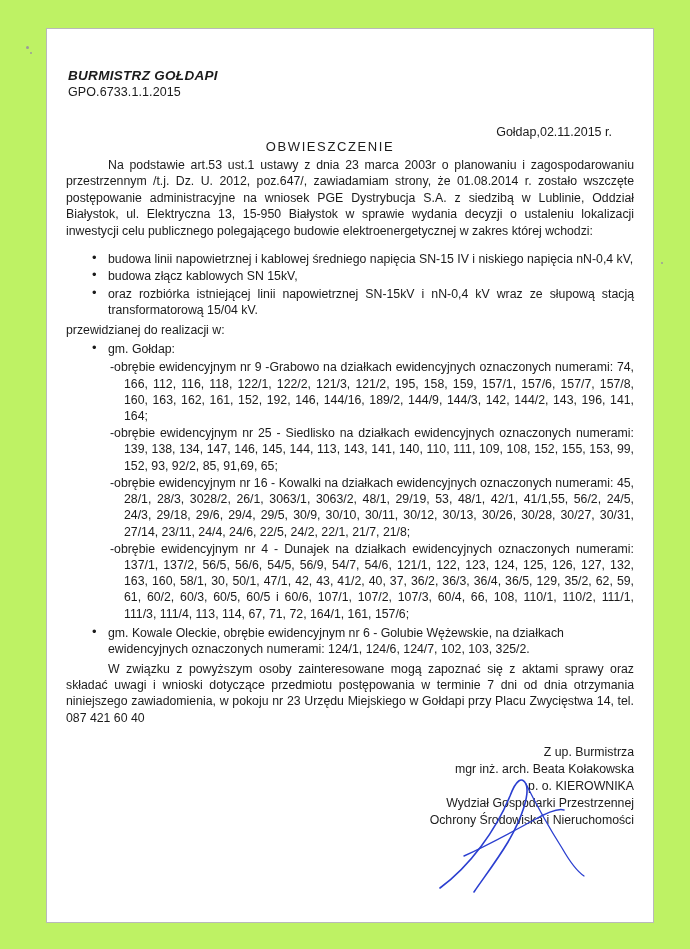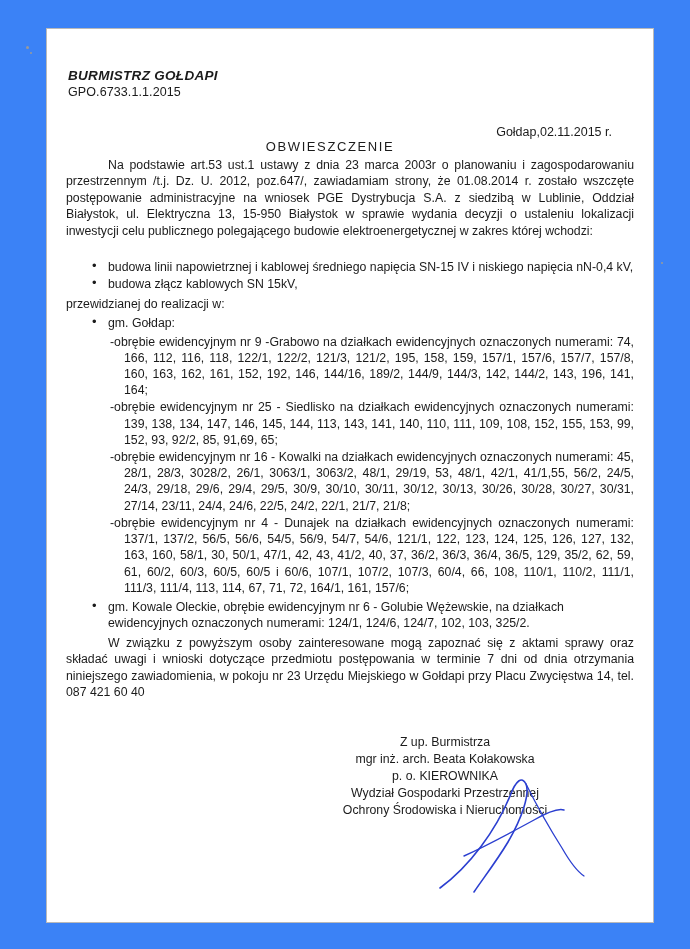--- a/index.html
+++ b/index.html
@@ -13,21 +13,21 @@
     font-family: "Liberation Sans", sans-serif;
     color: #1b1b1b;
     position: relative;
     overflow: hidden;
   }
   .page {
     position: absolute;
     left: 0; top: 0;
     width: 690px;
     height: 949px;
-    background: #3b82f6;
+    background: #bef264;
   }
   .scan-frame {
     position: absolute;
     left: 46px;
     top: 28px;
     width: 608px;
     height: 895px;
     border: 1px solid #b9b9b9;
     box-sizing: border-box;
     background: #ffffff;
@@ -71,21 +71,21 @@
     font-size: 12.3px;
     line-height: 16.4px;
     text-align: justify;
     margin-top: 3px;
   }
   .indent {
     text-indent: 42px;
   }
   ul.bullets {
     list-style: none;
-    margin: 20px 0 0 0;
+    margin: 12px 0 0 0;
     padding: 0;
   }
   ul.bullets > li {
     position: relative;
     padding-left: 42px;
     font-size: 12.3px;
     line-height: 16.4px;
     text-align: justify;
     margin-bottom: 1px;
   }
@@ -122,22 +122,22 @@
     left: 26px;
     top: -1px;
     font-size: 13px;
   }
   .plain-line {
     font-size: 12.3px;
     line-height: 16.4px;
     margin-top: 3px;
   }
   .signature {
-    margin-top: 34px;
-    text-align: center;
+    margin-top: 18px;
+    text-align: right;
     font-size: 12.3px;
     line-height: 17px;
     padding-left: 190px;
   }
   .sig-line {
     white-space: nowrap;
   }
   .sig-scribble {
     position: absolute;
     left: 430px;
@@ -165,20 +165,21 @@
 
     <div class="place-date">Gołdap,02.11.2015  r.</div>
 
     <div class="doc-heading">OBWIESZCZENIE</div>
 
     <div class="body-text indent">Na podstawie art.53 ust.1 ustawy z dnia 23 marca 2003r o planowaniu i zagospodarowaniu przestrzennym  /t.j. Dz. U. 2012, poz.647/, zawiadamiam strony, że 01.08.2014 r. zostało wszczęte postępowanie administracyjne na wniosek PGE Dystrybucja S.A. z siedzibą w Lublinie, Oddział Białystok, ul. Elektryczna 13, 15-950 Białystok  w sprawie wydania decyzji o ustaleniu lokalizacji inwestycji celu publicznego polegającego  budowie elektroenergetycznej w zakres której wchodzi:</div>
 
     <ul class="bullets">
       <li>budowa linii napowietrznej i kablowej średniego napięcia  SN-15 IV i niskiego napięcia nN-0,4 kV,</li>
       <li>budowa złącz kablowych SN 15kV,</li>
+      <li>oraz rozbiórka istniejącej linii napowietrznej SN-15kV i nN-0,4 kV wraz ze słupową stacją transformatorową 15/04 kV.</li>
     </ul>
 
     <div class="plain-line">przewidzianej do realizacji w:</div>
 
     <div class="gmina-line">gm. Gołdap:</div>
 
     <div class="sub-block">
       <div class="sub-item">-obrębie  ewidencyjnym  nr  9  -Grabowo  na  działkach  ewidencyjnych  oznaczonych numerami: 74, 166, 112, 116, 118, 122/1, 122/2, 121/3, 121/2, 195, 158, 159, 157/1, 157/6, 157/7, 157/8, 160, 163, 162, 161, 152, 192, 146, 144/16, 189/2, 144/9, 144/3, 142, 144/2, 143, 196, 141, 164;</div>
       <div class="sub-item">-obrębie  ewidencyjnym  nr  25  -  Siedlisko  na  działkach  ewidencyjnych  oznaczonych numerami: 139, 138, 134, 147, 146, 145, 144, 113, 143, 141, 140, 110, 111, 109, 108, 152, 155, 153, 99, 152, 93, 92/2, 85, 91,69, 65;</div>
       <div class="sub-item">-obrębie  ewidencyjnym  nr  16  -  Kowalki  na  działkach  ewidencyjnych  oznaczonych numerami:  45,  28/1,  28/3,  3028/2,  26/1,  3063/1,  3063/2,  48/1,  29/19,  53,  48/1,  42/1, 41/1,55, 56/2, 24/5, 24/3, 29/18, 29/6, 29/4, 29/5, 30/9, 30/10, 30/11, 30/12, 30/13, 30/26, 30/28, 30/27, 30/31, 27/14, 23/11, 24/4, 24/6, 22/5, 24/2, 22/1, 21/7, 21/8;</div>

